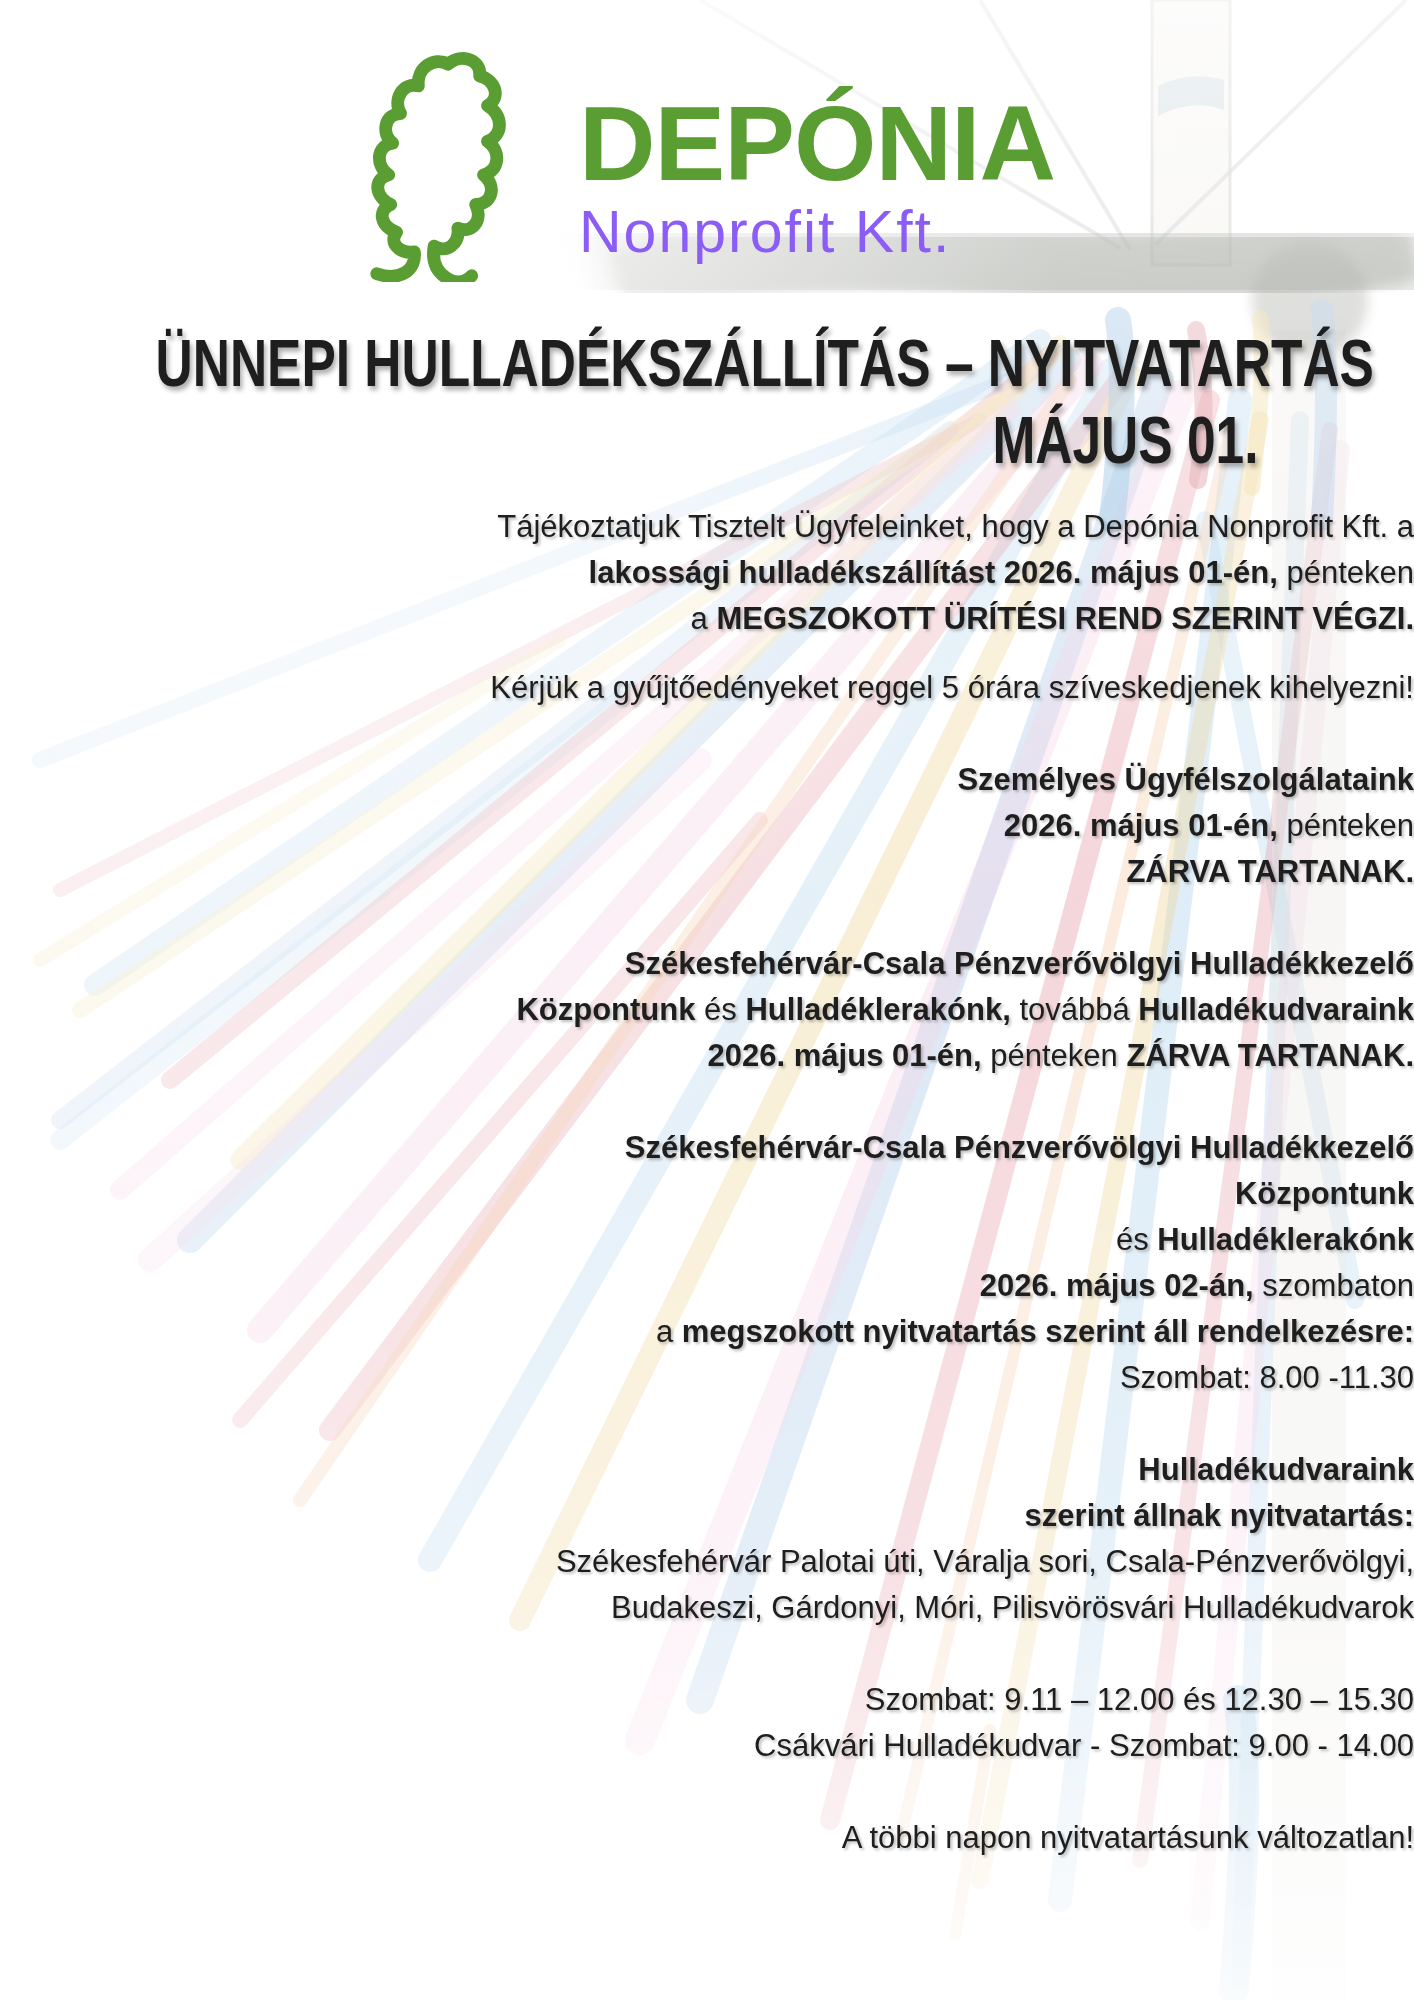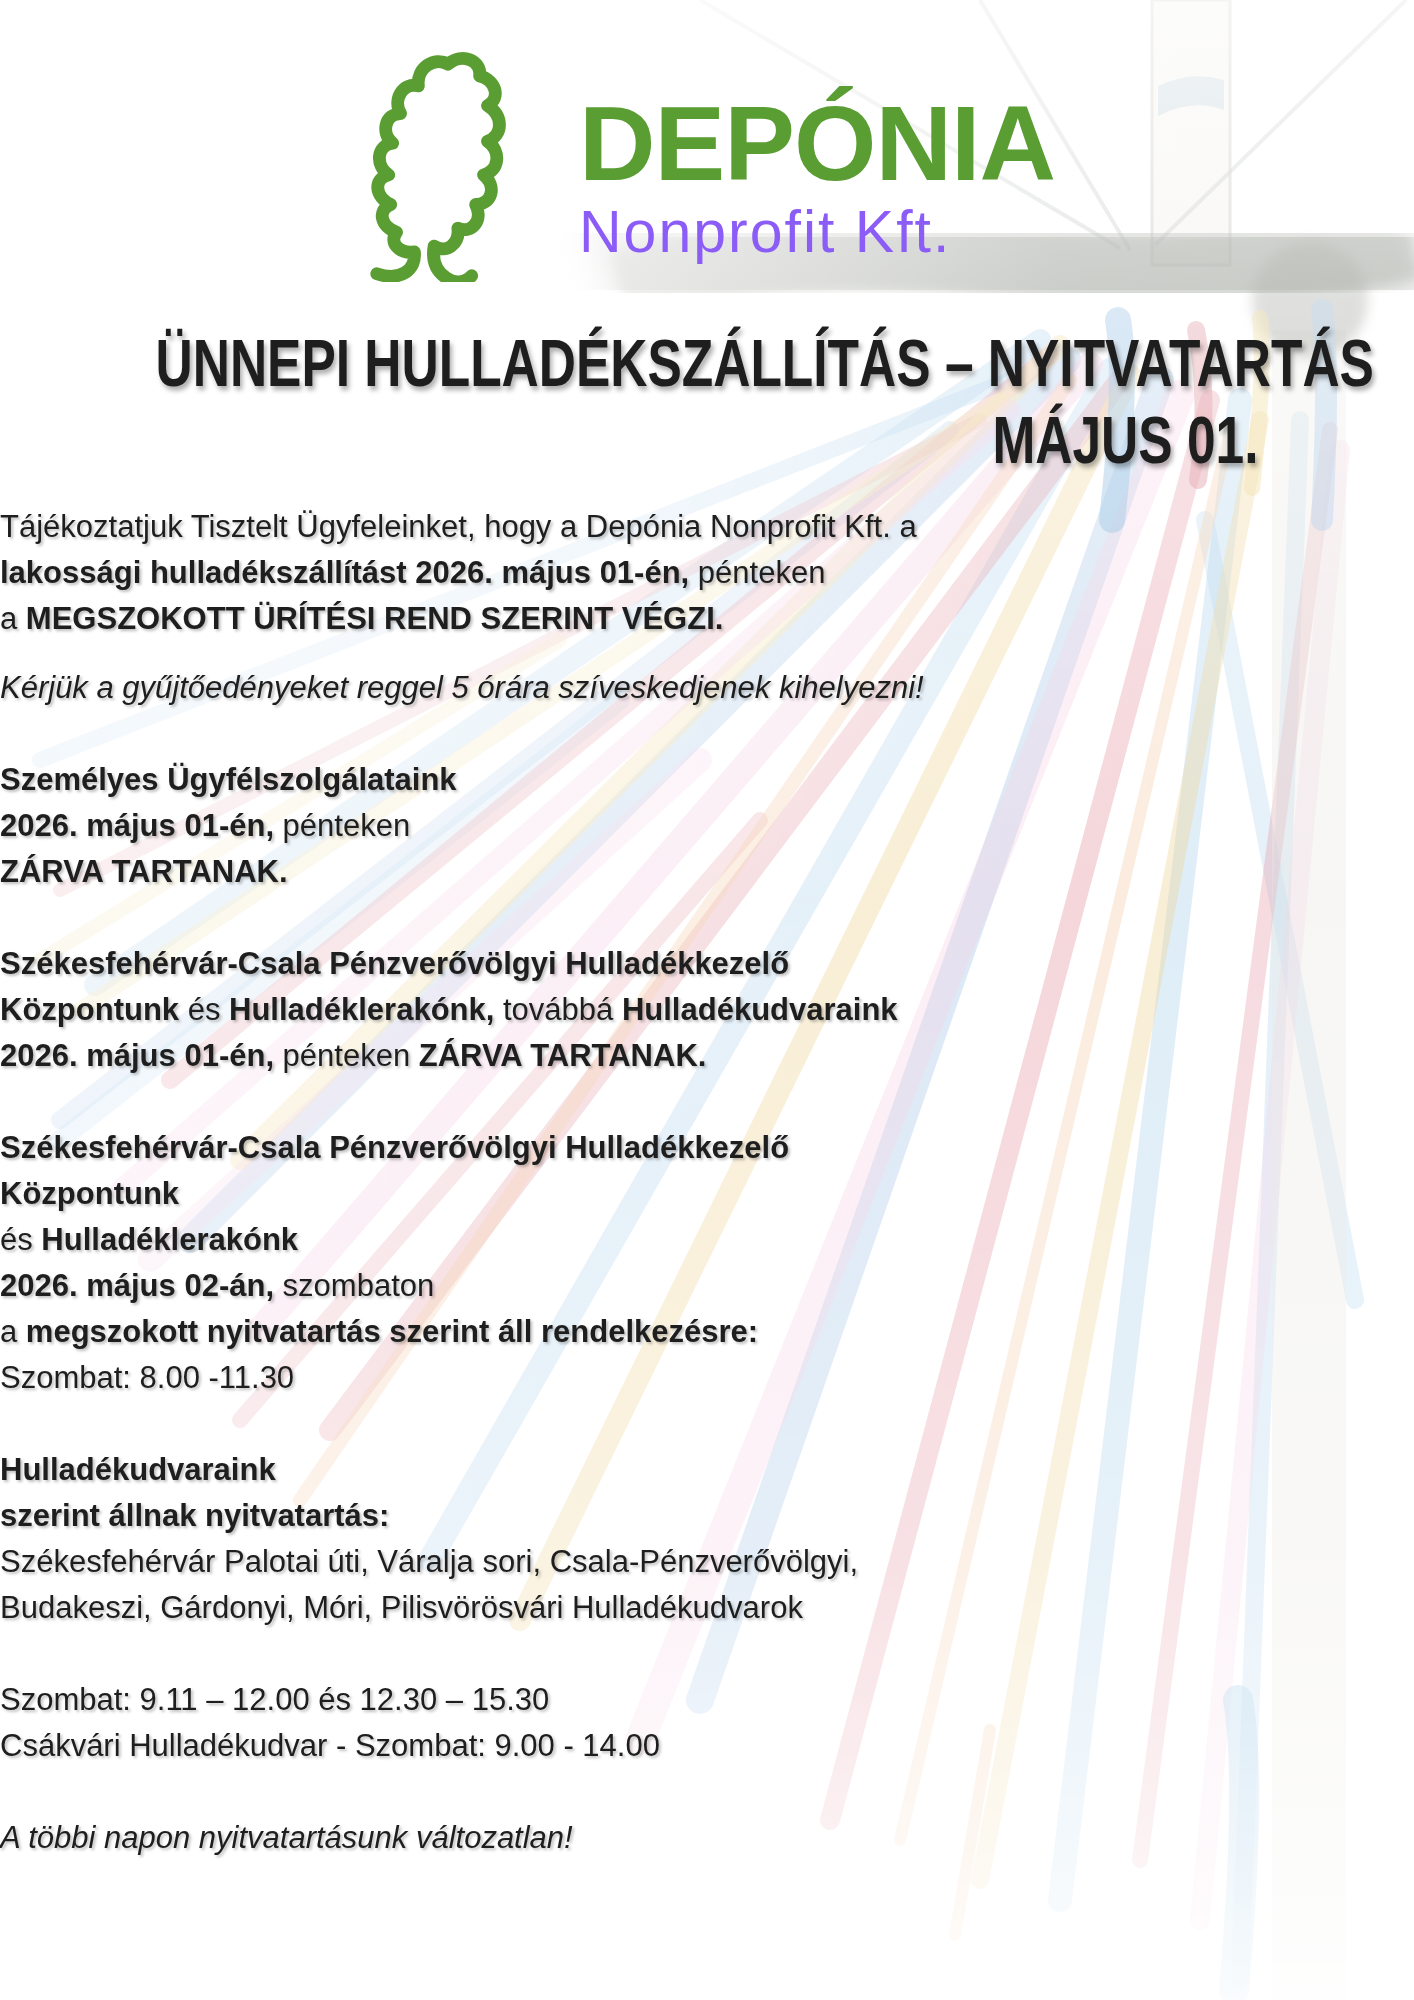--- a/index.html
+++ b/index.html
@@ -22,27 +22,27 @@
   .brand-sub{font-size:59px;font-weight:400;letter-spacing:2px;line-height:60px;margin-top:6px;}
   
   .title{margin-top:41px;text-align:right;}
   .title-line{
     font-size:66px;font-weight:700;line-height:77px;
     transform:scaleX(0.78);transform-origin:50% 50%;
     white-space:nowrap;
     text-shadow:3px 4px 6px rgba(0,0,0,.33);
   }
   
-  #doc-body{margin-top:25px;font-size:31px;line-height:46px;text-align:left;
+  #doc-body{margin-top:25px;font-size:31px;line-height:46px;text-align:right;
             text-shadow:2px 2px 3px rgba(0,0,0,.26);}
   .sec{margin:0 0 46px 0;}
   .sec.tight{margin-top:-23px;}
   .line{margin:0;}
   .b{font-weight:700;}
-  .it{font-style:italic;}
+  .it{}
 </style>
 </head>
 <body>
 
 <div class="page">
 
   <svg class="bg" viewBox="0 0 1414 2000" preserveAspectRatio="none" aria-hidden="true">
     <defs>
       <filter id="blur6">
           <feGaussianBlur stdDeviation="6"></feGaussianBlur>

